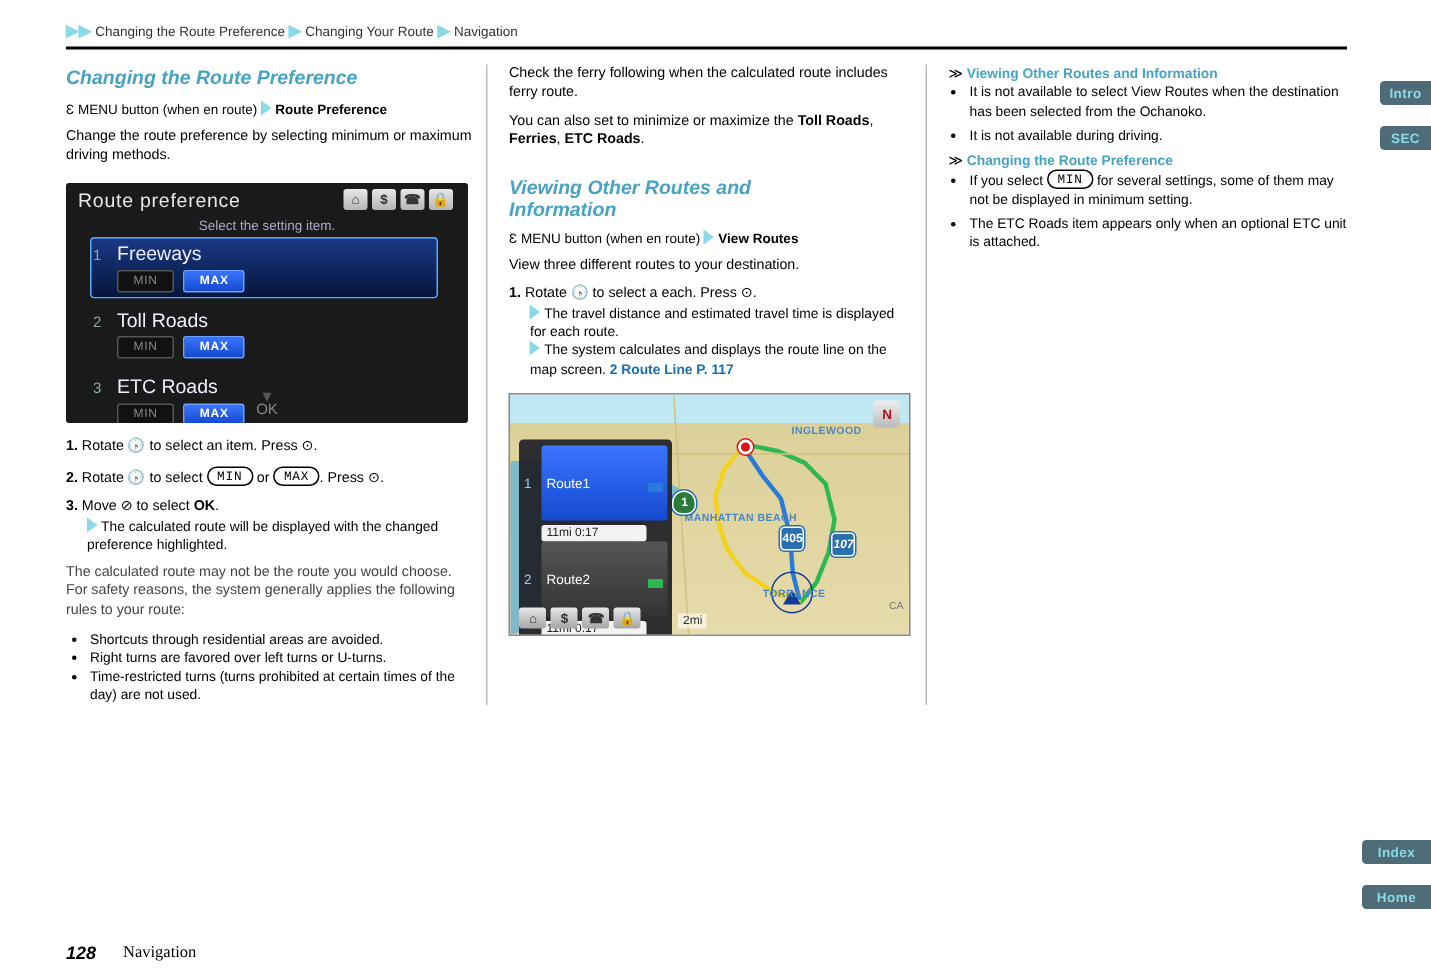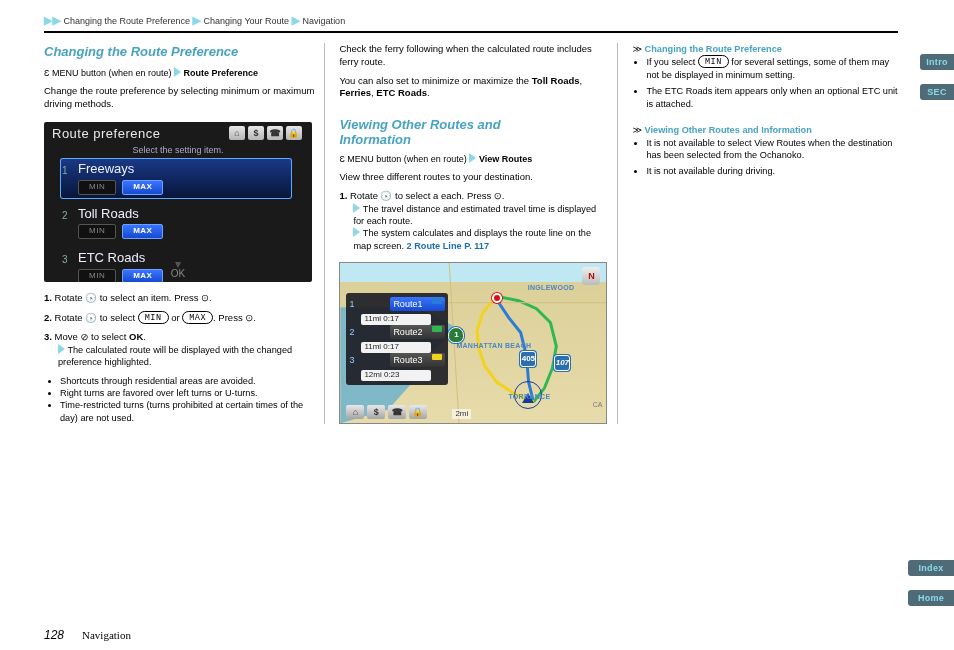--- a/index.html
+++ b/index.html
@@ -18,21 +18,21 @@
   .sub { font-size:9.2px; margin-left:14px; }
   .xref { color:#1a6fb3; font-weight:bold; }
   .round-label { display:inline-block; border:1px solid #000; border-radius:10px; padding:0 6px; font-size:8.5px; font-family:"Courier New", monospace; letter-spacing:.5px; line-height:12px; height:13px; background:#fff; vertical-align:1px; }
   .bold { font-weight:bold; }
   .body-note { color:#444; }
   .col3 { width:294px; padding-left:14px; font-size:9.2px; line-height:1.35; }
   .sidenote-head { color:#49a3c0; font-weight:bold; }
   .sidenote ul { list-style:disc; margin-left:14px; }
   .sidenote li { margin-bottom:4px; }
   .footer { position:absolute; bottom:8px; left:44px; right:48px; display:flex; align-items:center; font-size:10.5px; }
-  .page-no { font-style:italic; font-weight:normal; font-size:12px; margin-right:18px; }
+  .page-no { font-style:italic; font-weight:bold; font-size:12px; margin-right:18px; }
   .tabs { position:absolute; right:0; top:54px; width:34px; }
   .tab { background:#4f6b78; color:#8bd9e6; font-size:9px; font-weight:bold; text-align:center; padding:3px 2px; margin-bottom:14px; border-radius:3px 0 0 3px; cursor:pointer; font-family:"Arial Narrow",Arial,sans-serif; letter-spacing:.3px; }
   .tabs-bottom { position:absolute; right:0; bottom:30px; width:46px; }
   .footer-label { font-family:"Times New Roman", serif; font-size:11px; }
   
   .shot1 { width:268px; height:160px; background:#1a1a1a; color:#e6e6e6; font-family:Tahoma,Arial,sans-serif; position:relative; border-radius:2px; overflow:hidden; margin:12px 0 10px 0; }
   .shot1 .title { position:absolute; top:3px; left:8px; font-size:13px; letter-spacing:.5px; color:#e8e8e8; }
   .shot1 .icons { position:absolute; top:4px; right:10px; display:flex; gap:3px; }
   .shot1 .icons span { width:16px; height:14px; background:linear-gradient(#e8e8e8,#b5b5b5); border-radius:2px; display:flex; align-items:center; justify-content:center; color:#333; font-size:9px; font-weight:bold; }
   .shot1 .subtitle { position:absolute; top:22px; left:0; right:0; text-align:center; font-size:9px; color:#aac; }
@@ -58,21 +58,21 @@
   .shot2 .shield.s1 { top:88px; left:180px; }
   .shot2 .shield.s2 { top:64px; left:108px; background:#2a7a3a; border-radius:50% 50% 40% 40%; }
   .shot2 .shield.s3 { bottom:52px; right:36px;font-style:italic; }
   .shot2 svg.routes { position:absolute; inset:0; }
   .shot2 .dest { position:absolute; top:30px; left:152px; width:10px; height:10px; background:#d11; border-radius:50%; border:2px solid #fff; box-shadow:0 0 0 1px #d11; }
   .shot2 .car { position:absolute; bottom:20px; right:72px; width:0;height:0;border-left:6px solid transparent;border-right:6px solid transparent;border-bottom:10px solid #153a9a; }
   .shot2 .car-ring { position:absolute; bottom:14px; right:64px; width:28px; height:28px; border:1px solid #153a9a; border-radius:50%; }
   .shot2 .panel { position:absolute; left:6px; top:30px; width:102px; background:rgba(30,30,38,.92); border-radius:3px; padding:4px 3px; }
   .shot2 .panel .prow { display:flex; align-items:center; gap:4px; margin-bottom:3px; }
   .shot2 .panel .pn { color:#9cf; font-size:9px; width:8px; }
-  .shot2 .panel .plabel { flex:1; background:linear-gradient(#555,#333); color:#fff; font-size:9px; padding:1px 3px; border-radius:2px; display:flex; align-items:flex-start; justify-content:space-between;margin-left:29px; }
+  .shot2 .panel .plabel { flex:1; background:linear-gradient(#555,#333); color:#fff; font-size:9px; padding:19px 3px; border-radius:2px; display:flex; align-items:flex-end; justify-content:space-between; }
   .shot2 .panel .plabel.sel { background:linear-gradient(#3a74ff,#154ad0); }
   .shot2 .panel .sw { width:10px; height:6px; border-radius:1px; }
   .shot2 .panel .pdist { background:#f2f2f2; color:#222; font-size:8px; padding:0 3px; border-radius:2px; width:70px; margin-left:12px; }
   .shot2 .bottom-icons { position:absolute; left:6px; bottom:4px; display:flex; gap:3px; }
   .shot2 .bottom-icons span { width:18px; height:14px; background:linear-gradient(#e8e8e8,#a5a5a5); border-radius:2px; display:flex; align-items:center; justify-content:center; color:#333; font-size:9px; font-weight:bold; }
   .shot2 .north { position:absolute; right:6px; top:4px; width:18px; height:18px; background:linear-gradient(#eee,#bbb); border-radius:3px; display:flex; align-items:center; justify-content:center; color:#a11; font-size:9px; font-weight:bold; }
   .shot2 .scale { position:absolute; left:112px; bottom:4px; font-size:8px; color:#333; background:rgba(255,255,255,.6); padding:0 3px; }
 </style>
 </head>
 <body>
@@ -150,20 +150,21 @@
       </div>
       <div class="instr">
         <span class="no">3.</span>
         <span>Move</span> ⊘ <span>to select</span> <span class="bold">OK</span><span>.</span>
         <div class="sub">
           <span class="arrow-icon"></span>
           <span>The calculated route will be displayed with the changed preference highlighted.</span>
         </div>
       </div>
 
+      <div class="instr body-note" style="margin-top:6px;">The calculated route may not be the route you would choose. For safety reasons, the system generally applies the following rules to your route:</div>
       <ul style="list-style:disc;margin-left:16px;font-size:9.2px;line-height:1.35;">
         <li>Shortcuts through residential areas are avoided.</li>
         <li>Right turns are favored over left turns or U-turns.</li>
         <li>Time-restricted turns (turns prohibited at certain times of the day) are not used.</li>
       </ul>
     </div>
 
     <div class="col">
       <div class="instr">Check the ferry following when the calculated route includes ferry route.</div>
       <div class="instr">
@@ -245,38 +246,38 @@
         <div class="bottom-icons">
           <span>⌂</span>
           <span>$</span>
           <span>☎</span>
           <span>🔒</span>
         </div>
       </div>
     </div>
 
     <div class="col3 sidenote" style="border-left:1px solid #bbb;">
+      <div>
+        ≫ <span class="sidenote-head">Viewing Other Routes and Information</span>
+        <ul>
+          <li>It is not available to select View Routes when the destination has been selected from the Ochanoko.</li>
+          <li>It is not available during driving.</li>
+        </ul>
+      </div>
       <div style="margin-bottom:14px;">
         ≫ <span class="sidenote-head">Changing the Route Preference</span>
         <ul>
           <li>
             <span>If you select</span>
             <span class="round-label">MIN</span>
             <span>for several settings, some of them may not be displayed in minimum setting.</span>
           </li>
           <li>The ETC Roads item appears only when an optional ETC unit is attached.</li>
         </ul>
       </div>
-      <div>
-        ≫ <span class="sidenote-head">Viewing Other Routes and Information</span>
-        <ul>
-          <li>It is not available to select View Routes when the destination has been selected from the Ochanoko.</li>
-          <li>It is not available during driving.</li>
-        </ul>
-      </div>
     </div>
   </div>
 </div>
 
 <div class="footer">
   <span class="page-no">128</span>
   <span class="footer-label">Navigation</span>
 </div>
 
 <div class="tabs">

